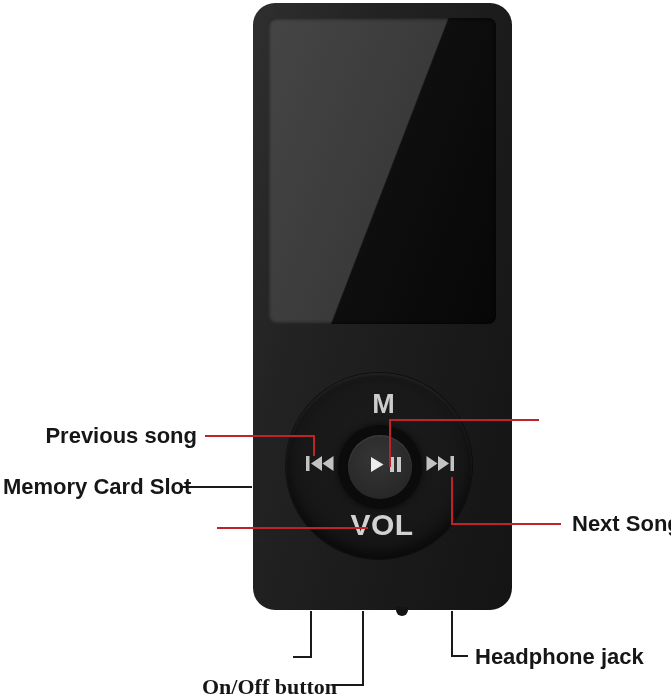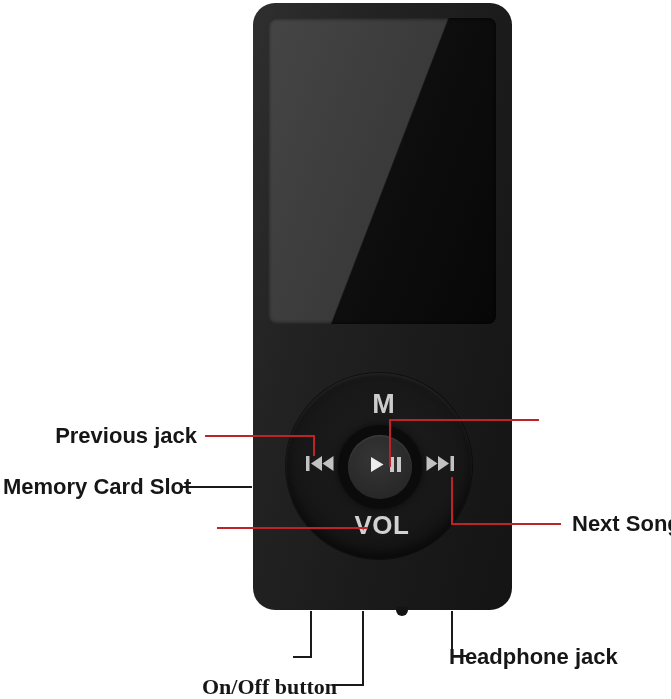--- a/index.html
+++ b/index.html
@@ -30,21 +30,21 @@
   }
   .center-btn{
     position:absolute;left:348px;top:435px;width:64px;height:64px;border-radius:50%;
     background:radial-gradient(circle at 45% 38%,#363636 0%,#282828 70%,#222222 100%);
     box-shadow:inset 0 1px 2px rgba(255,255,255,.10);
   }
   .wheel-text{
     position:absolute;color:#cccccc;font-weight:bold;text-align:center;
   }
   .menu-label{left:366px;top:391px;width:35px;font-size:27px;line-height:27px;}
-  .vol-label{left:347px;top:512px;width:70px;font-size:26px;line-height:26px;letter-spacing:.5px;color:#d2d2d2;}
+  .vol-label{left:347px;top:512px;width:70px;font-size:30px;line-height:26px;letter-spacing:.5px;color:#d2d2d2;}
   .icon{position:absolute;}
   .icon-prev{left:306px;top:455px;}
   .icon-next{left:426px;top:455px;}
   .icon-play{left:371px;top:457px;}
   .jack-nub{
     position:absolute;left:396px;top:607px;width:12px;height:9px;
     background:#141414;border-radius:0 0 6px 6px;
   }
   
   .line{position:absolute;background:#1a1a1a;}
@@ -111,19 +111,19 @@
 
   <div class="line" style="left:293px;top:656px;width:19px;height:2px;"></div>
   <div class="line" style="left:310px;top:611px;width:2px;height:47px;"></div>
 
   <div class="line" style="left:332px;top:684px;width:32px;height:2px;"></div>
   <div class="line" style="left:362px;top:611px;width:2px;height:75px;"></div>
 
   <div class="line" style="left:451px;top:611px;width:2px;height:46px;"></div>
   <div class="line" style="left:451px;top:655px;width:17px;height:2px;"></div>
 
-  <div class="label r" style="left:0px;top:423px;width:197px;">Previous jack</div>
+  <div class="label r" style="left:0px;top:423px;width:197px;">Previous song</div>
   <div class="label" style="left:3px;top:474px;">Memory Card Slot</div>
   <div class="label" style="left:572px;top:511px;">Next Song</div>
   <div class="label" style="left:202px;top:674px;font-family:Liberation Serif, serif;">On/Off button</div>
-  <div class="label" style="left:449px;top:644px;">Headphone jack</div>
+  <div class="label" style="left:475px;top:644px;">Headphone jack</div>
 
 </div>
 
 </body></html>

